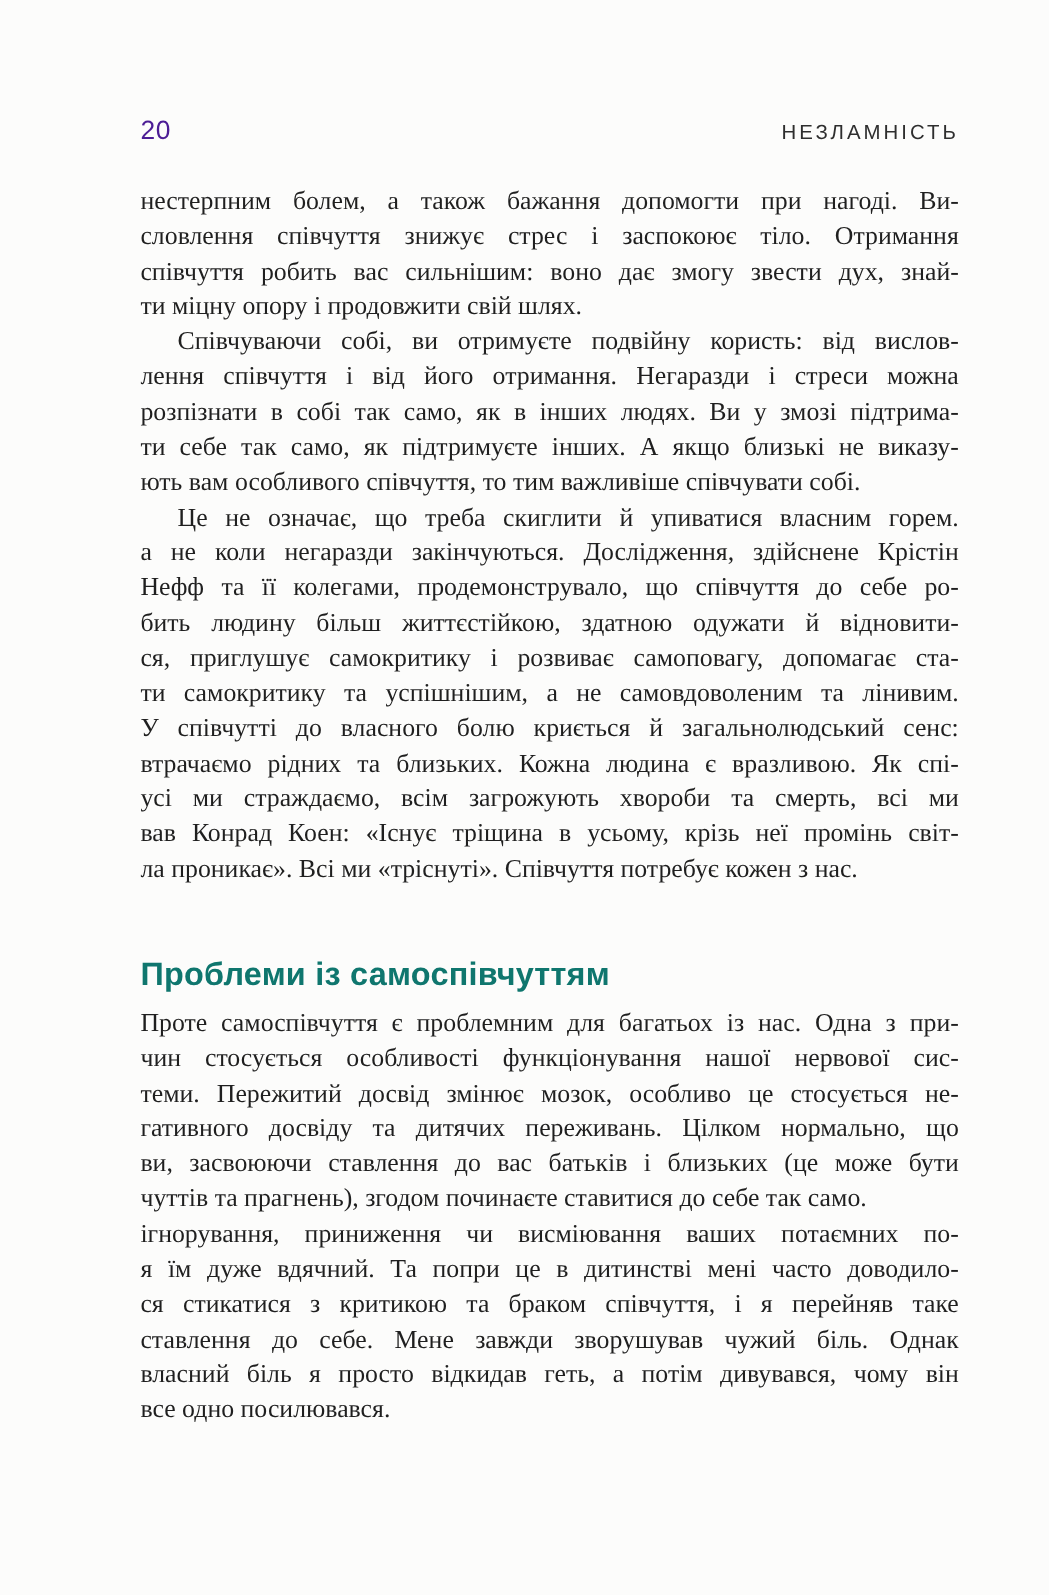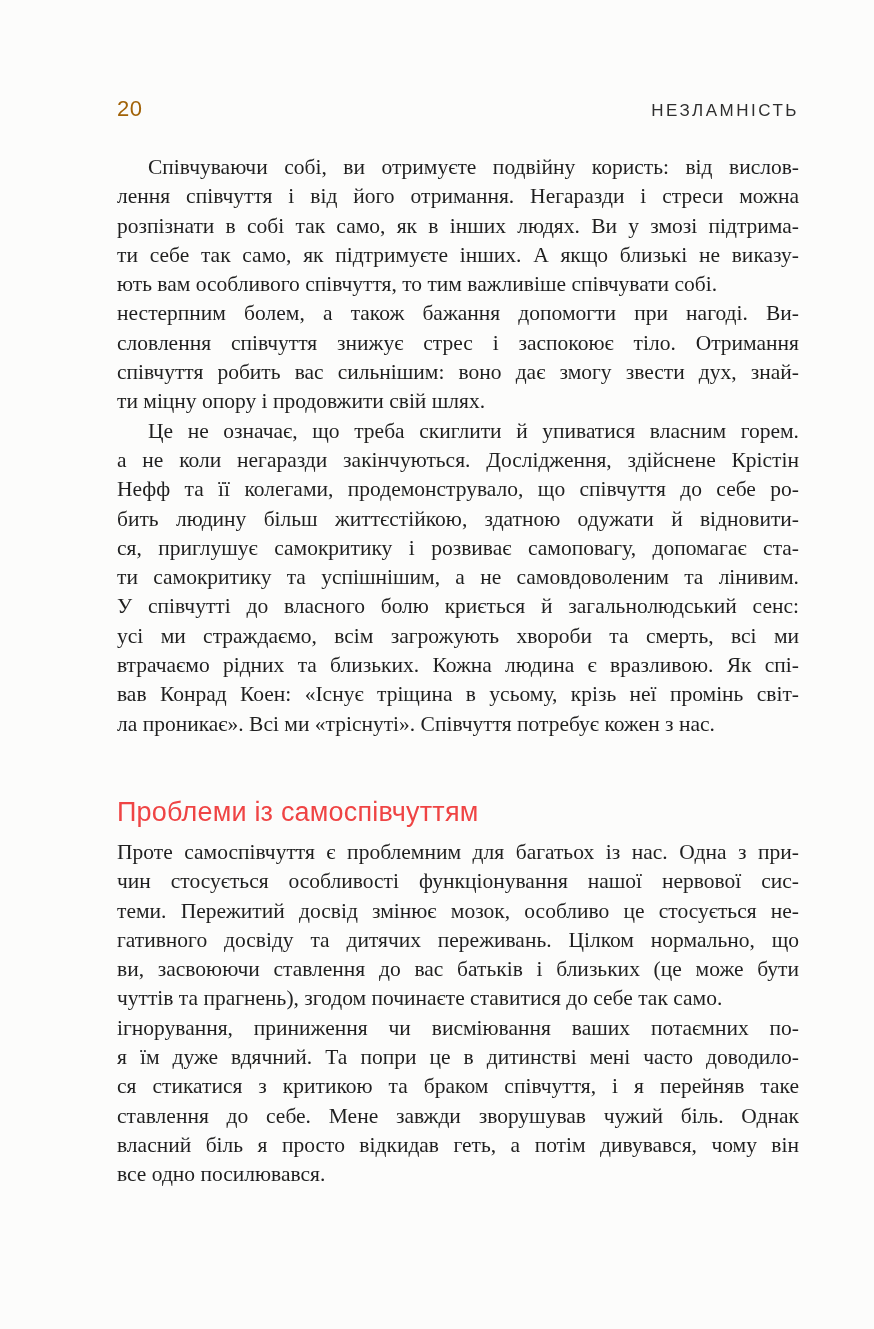--- a/index.html
+++ b/index.html
@@ -24,21 +24,21 @@
     width: 682px;
     height: 28px;
     font-family: "Liberation Sans", sans-serif;
   }
   .page-number {
     position: absolute;
     left: 0;
     top: 0;
     font-size: 22px;
     letter-spacing: 0.5px;
-    color: #a16207;
+    color: #4c1d95;
   }
   .running-head {
     position: absolute;
     left: 0;
     right: 0;
     top: 5px;
     text-align: right;
     font-size: 17px;
     letter-spacing: 2.5px;
     color: #2e2e2e;
@@ -63,61 +63,61 @@
   }
   .line.final { text-align-last: left; }
   .line.indent { text-indent: 31px; }
   
   .section-heading {
     position: absolute;
     left: 117px;
     top: 795px;
     width: 682px;
     font-family: "Liberation Sans", sans-serif;
-    font-weight: 400;
+    font-weight: 700;
     font-size: 27px;
     line-height: 34px;
     letter-spacing: 0.2px;
-    color: #ef4444;
+    color: #0f766e;
   }
 </style>
 </head>
 <body>
 
 <div class="page">
 
   <div class="header-row">
     <span class="page-number">20</span>
     <span class="running-head">НЕЗЛАМНІСТЬ</span>
   </div>
 
   <div class="block" id="block-a">
       <div class="paragraph">
+        <div class="line">нестерпним болем, а також бажання допомогти при нагоді. Ви-</div>
+        <div class="line">словлення співчуття знижує стрес і заспокоює тіло. Отримання</div>
+        <div class="line">співчуття робить вас сильнішим: воно дає змогу звести дух, знай-</div>
+        <div class="line final">ти міцну опору і продовжити свій шлях.</div>
+      </div>
+      <div class="paragraph">
         <div class="line indent">Співчуваючи собі, ви отримуєте подвійну користь: від вислов-</div>
         <div class="line">лення співчуття і від його отримання. Негаразди і стреси можна</div>
         <div class="line">розпізнати в собі так само, як в інших людях. Ви у змозі підтрима-</div>
         <div class="line">ти себе так само, як підтримуєте інших. А якщо близькі не виказу-</div>
         <div class="line final">ють вам особливого співчуття, то тим важливіше співчувати собі.</div>
-      </div>
-      <div class="paragraph">
-        <div class="line">нестерпним болем, а також бажання допомогти при нагоді. Ви-</div>
-        <div class="line">словлення співчуття знижує стрес і заспокоює тіло. Отримання</div>
-        <div class="line">співчуття робить вас сильнішим: воно дає змогу звести дух, знай-</div>
-        <div class="line final">ти міцну опору і продовжити свій шлях.</div>
       </div>
       <div class="paragraph">
         <div class="line indent">Це не означає, що треба скиглити й упиватися власним горем.</div>
         <div class="line">а не коли негаразди закінчуються. Дослідження, здійснене Крістін</div>
         <div class="line">Нефф та її колегами, продемонструвало, що співчуття до себе ро-</div>
         <div class="line">бить людину більш життєстійкою, здатною одужати й відновити-</div>
         <div class="line">ся, приглушує самокритику і розвиває самоповагу, допомагає ста-</div>
         <div class="line">ти самокритику та успішнішим, а не самовдоволеним та лінивим.</div>
         <div class="line">У співчутті до власного болю криється й загальнолюдський сенс:</div>
+        <div class="line">втрачаємо рідних та близьких. Кожна людина є вразливою. Як спі-</div>
         <div class="line">усі ми страждаємо, всім загрожують хвороби та смерть, всі ми</div>
-        <div class="line">втрачаємо рідних та близьких. Кожна людина є вразливою. Як спі-</div>
         <div class="line">вав Конрад Коен: «Існує тріщина в усьому, крізь неї промінь світ-</div>
         <div class="line final">ла проникає». Всі ми «тріснуті». Співчуття потребує кожен з нас.</div>
       </div>
     </div>
 
   <h2 class="section-heading" style="margin:0;">Проблеми із самоспівчуттям</h2>
 
   <div class="block" id="block-b">
       <div class="paragraph">
         <div class="line">Проте самоспівчуття є проблемним для багатьох із нас. Одна з при-</div>

